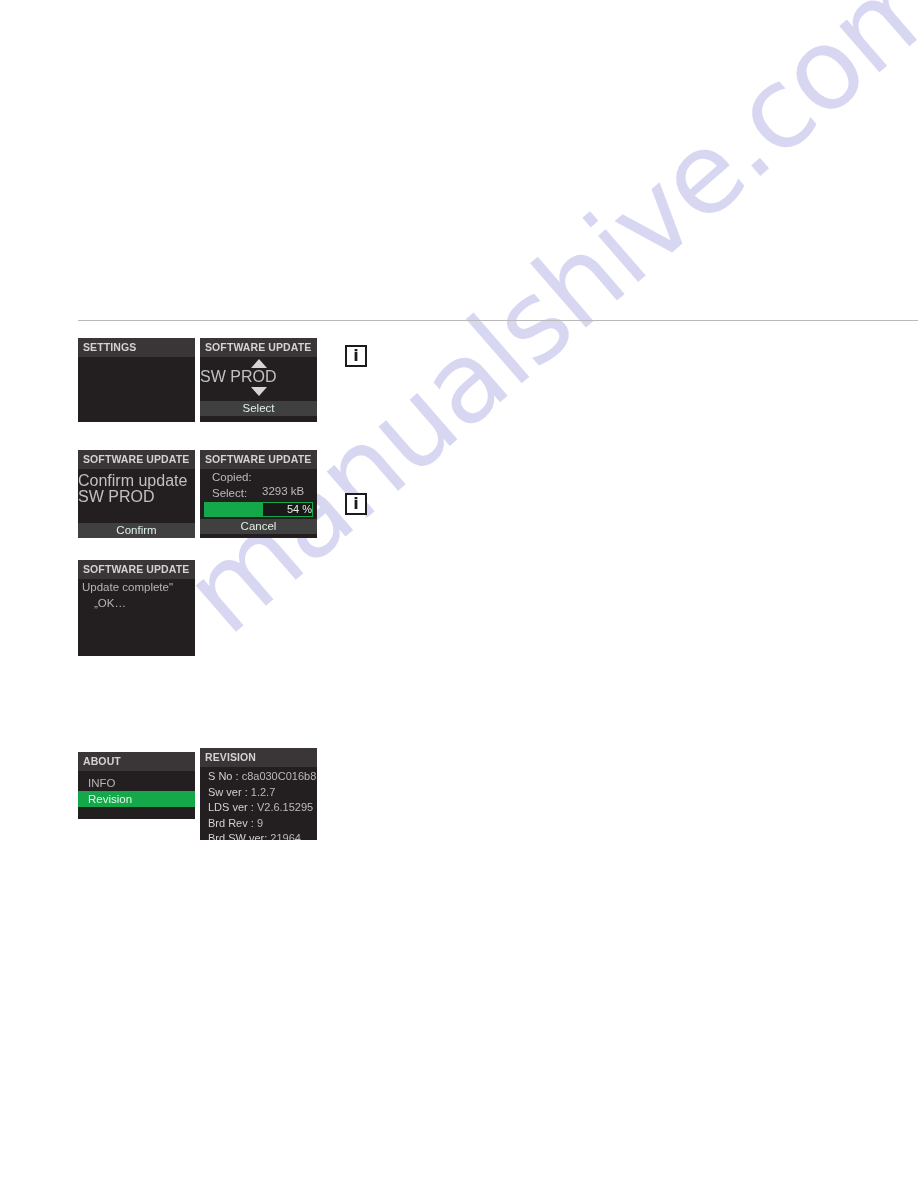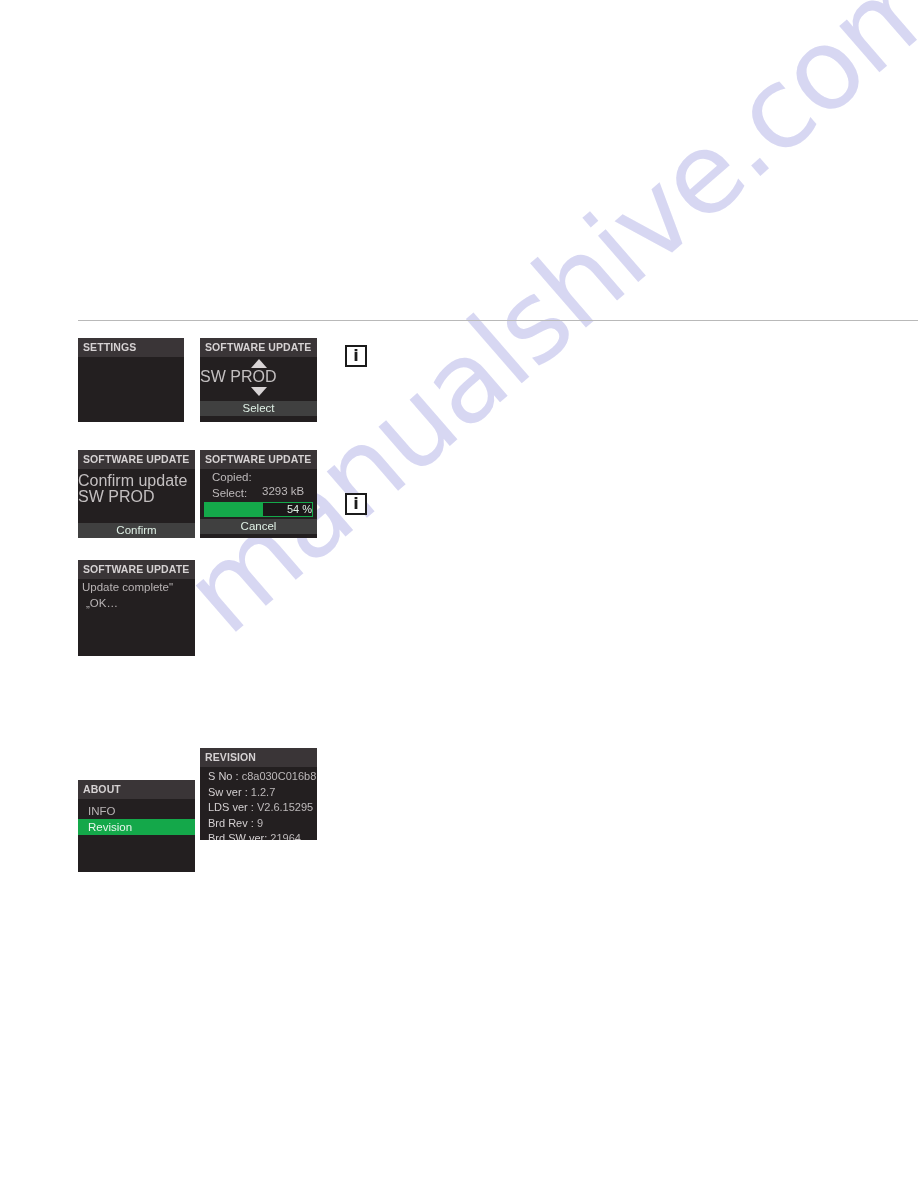--- a/index.html
+++ b/index.html
@@ -172,26 +172,26 @@
   .info-icon .glyph {
     display: block;
     font-family: "DejaVu Sans", sans-serif;
     font-size: 16px;
     font-weight: 700;
     line-height: 18px;
     color: #1b1b1b;
   }
 
   
-  #panel-settings   { left: 78px;  top: 338px; width: 106px; height: 84px; }
+  #panel-settings   { left: 78px;  top: 338px; width: 117px; height: 84px; }
   #panel-swselect   { left: 200px; top: 338px; width: 117px; height: 84px; }
   #panel-confirm    { left: 78px;  top: 450px; width: 117px; height: 88px; }
   #panel-progress   { left: 200px; top: 450px; width: 117px; height: 88px; }
   #panel-complete   { left: 78px;  top: 560px; width: 117px; height: 96px; }
-  #panel-about      { left: 78px;  top: 780px; width: 117px; height: 92px; }
+  #panel-about      { left: 78px;  top: 752px; width: 117px; height: 67px; }
   #panel-revision   { left: 200px; top: 748px; width: 117px; height: 92px; }
 
   #info-icon-1 { left: 345px; top: 345px; }
   #info-icon-2 { left: 345px; top: 493px; }
 
   .rev-line {
     color: #bdb9ba;
     font-size: 11px;
     line-height: 15.5px;
     height: 15.5px;
@@ -260,21 +260,21 @@
       <div class="progress-label">54 %</div>
     </div>
     <div class="action-btn">Cancel</div>
   </div>
 </div>
 
 <div class="panel" id="panel-complete">
   <div class="panel-header">SOFTWARE UPDATE</div>
   <div class="panel-body">
     <div class="menu-item" style="padding-left:4px">Update complete"</div>
-    <div class="menu-item" style="padding-left:8px">„OK…</div>
+    <div class="menu-item" style="padding-left:16px">„OK…</div>
   </div>
 </div>
 
 <div class="panel" id="panel-about">
   <div class="panel-header">ABOUT</div>
   <div class="panel-body">
     <div style="height:4px"></div>
     <div class="menu-item">INFO</div>
     <div class="menu-item selected">Revision</div>
   </div>

